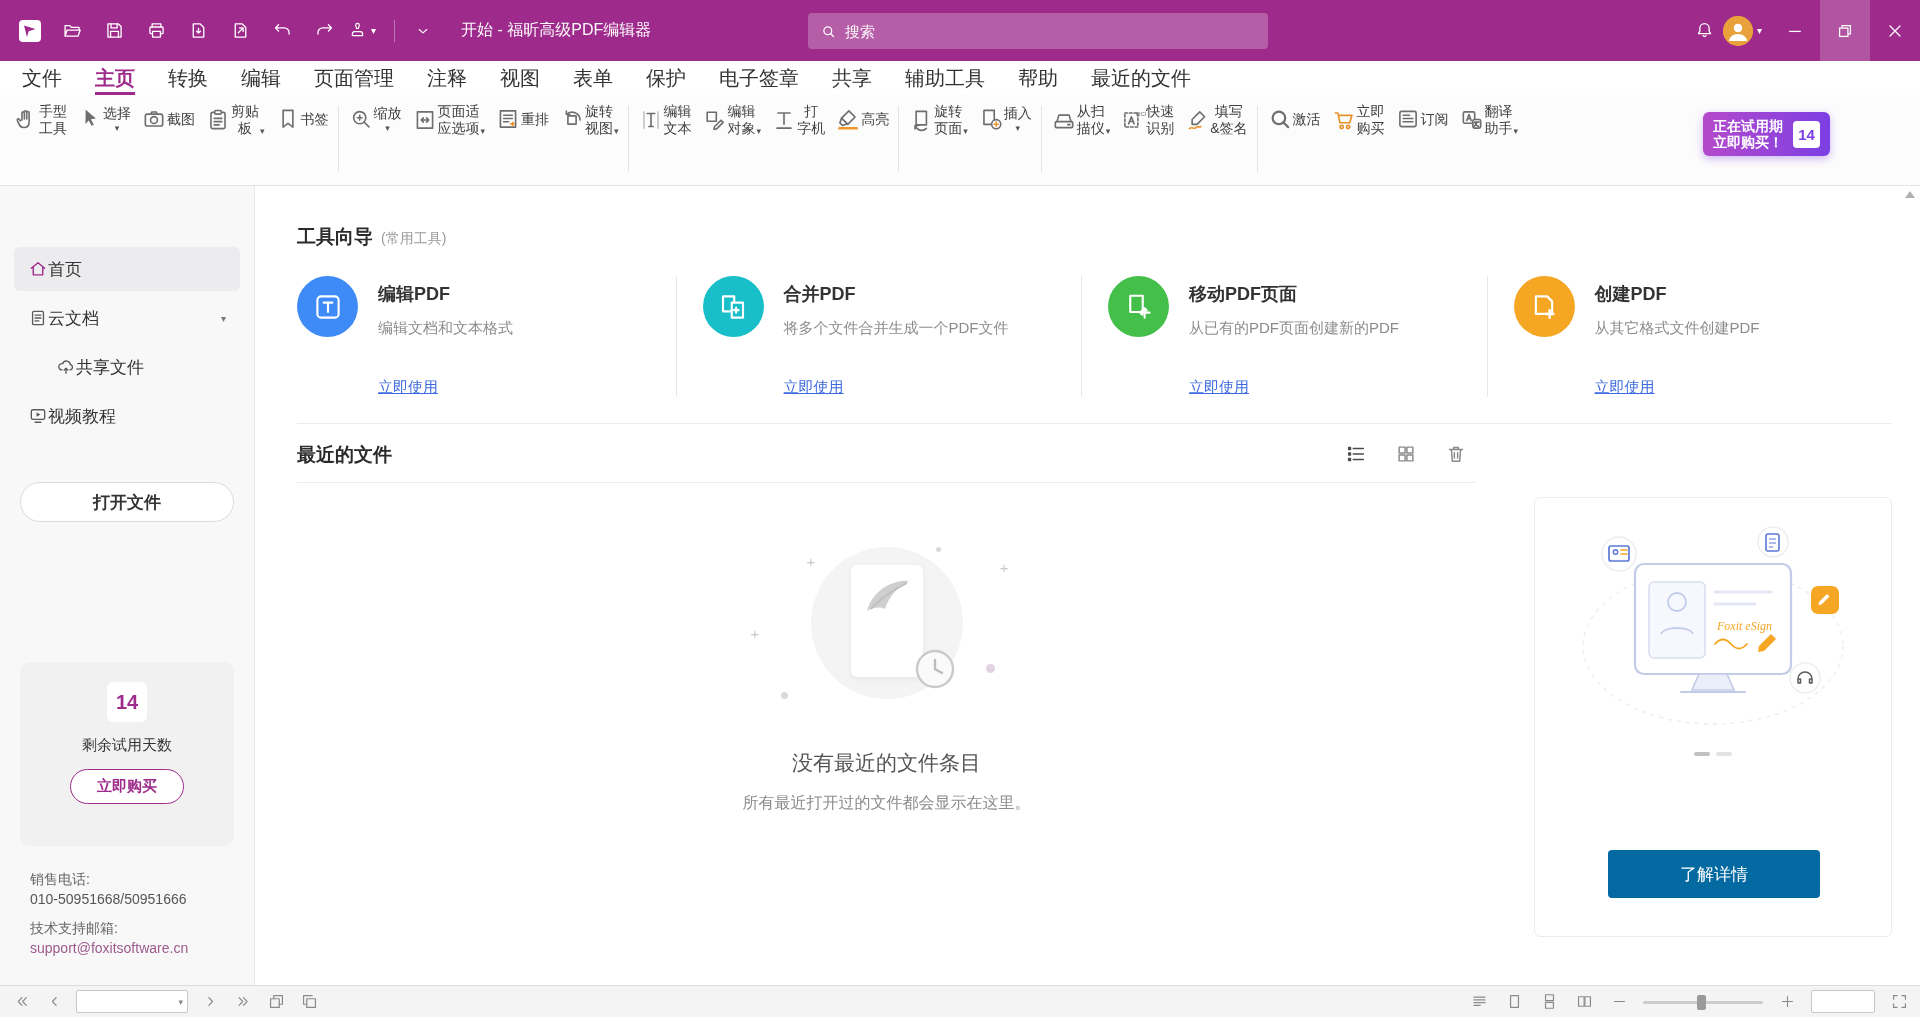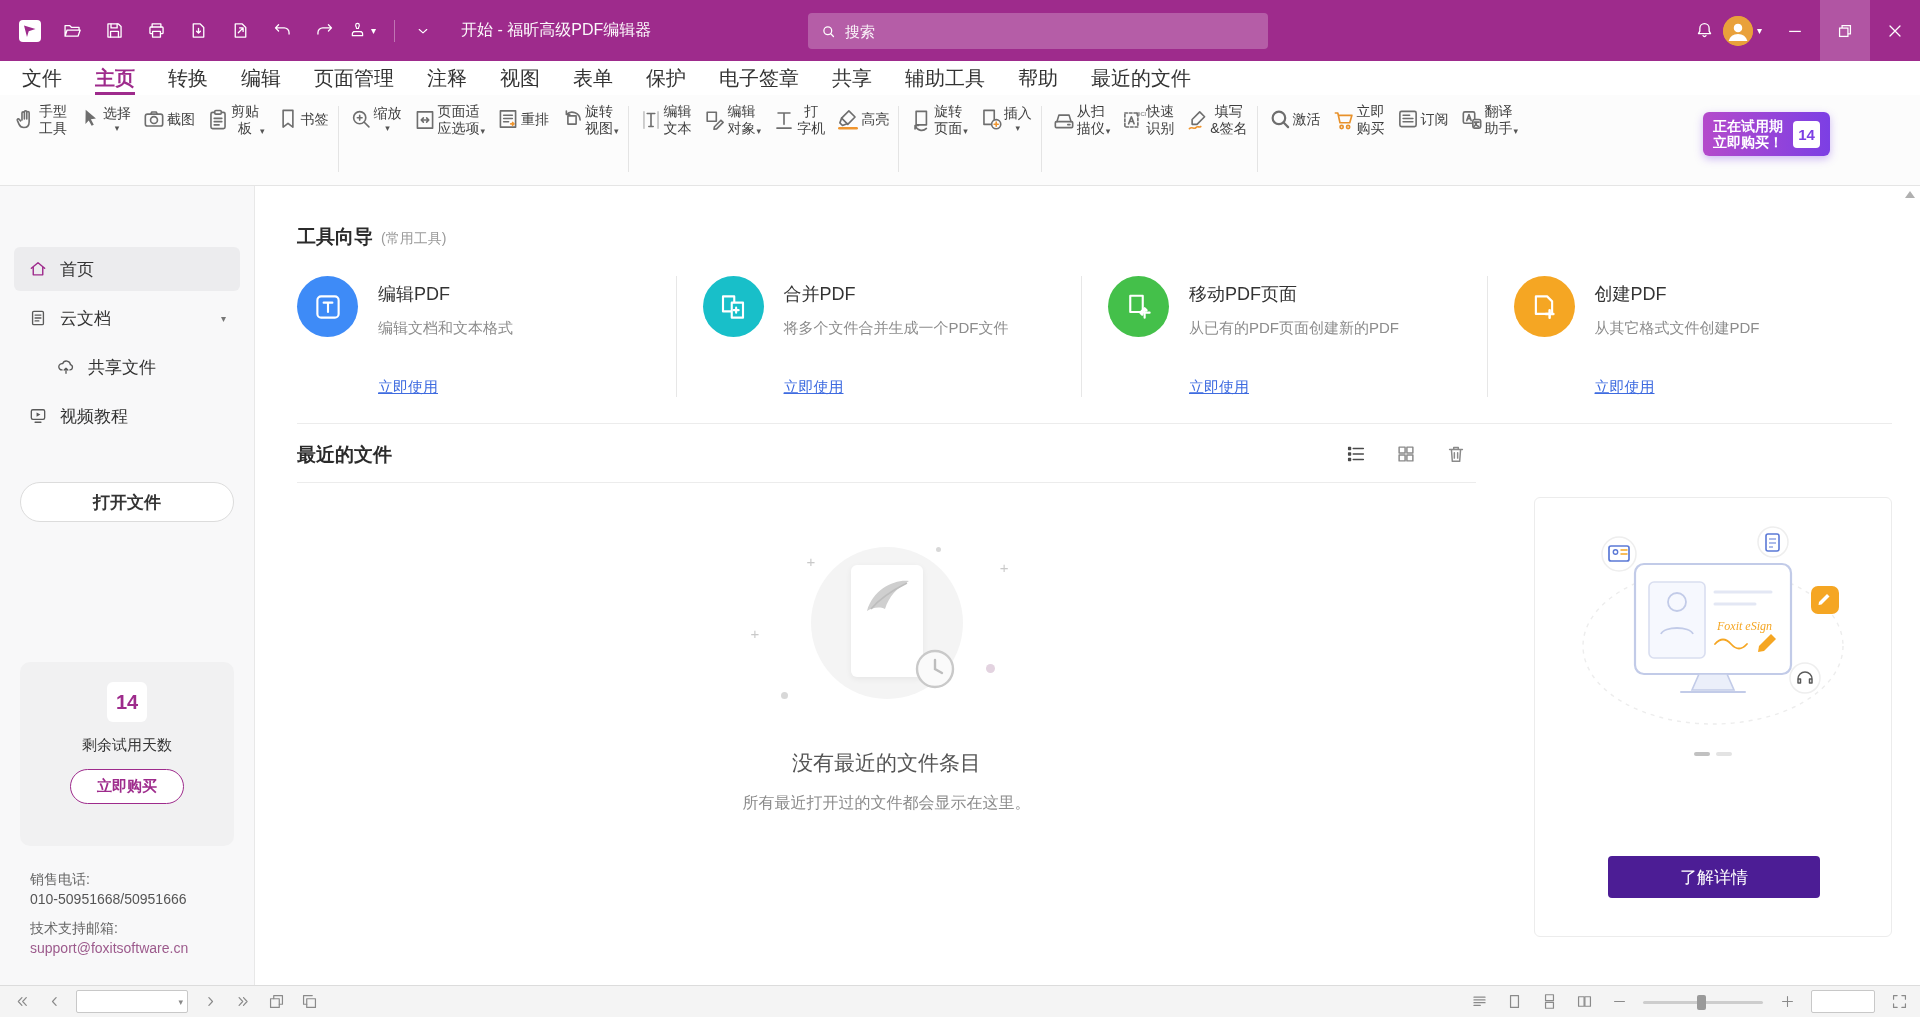--- a/index.html
+++ b/index.html
@@ -42,21 +42,21 @@
 .trial-badge{position:absolute;right:90px;top:17px;height:44px;border-radius:6px;background:linear-gradient(90deg,#B44ACB,#7C3FE4);display:flex;align-items:center;gap:10px;padding:0 10px;box-shadow:0 3px 8px rgba(124,63,228,.35)}
 .trial-badge .txt{color:#fff;font-size:14px;font-weight:bold;line-height:16px;text-align:center}
 .trial-badge .days{width:27px;height:27px;background:#fff;border-radius:4px;color:#7C3FE4;font-weight:bold;font-size:15px;display:flex;align-items:center;justify-content:center}
 
 
 .app-body{position:absolute;top:186px;left:0;right:0;bottom:32px;display:flex}
 .scroll-arrow{position:absolute;top:5px;right:5px;width:0;height:0;border-left:5px solid transparent;border-right:5px solid transparent;border-bottom:7px solid #B0B0B0}
 
 
 .sidebar{width:255px;flex:none;background:#F8F8F9;border-right:1px solid #E8E8E8;position:relative;padding-top:56px}
-.side-item{height:44px;margin:5px 14px;border-radius:6px;display:flex;align-items:center;padding:0 14px;font-size:17px;color:#333;gap:12px}
+.side-item{height:44px;margin:5px 14px;border-radius:6px;display:flex;align-items:center;padding:0 14px;font-size:17px;color:#333;}
 .side-item.active{background:#ECECEE}
 .side-item .grow{flex:1}
 .side-item.indent{padding-left:42px}
 .side-caret{font-size:10px;color:#777}
 .open-btn{margin:44px 20px 0;height:40px;border-radius:20px;border:1px solid #DCDCDC;background:#fff;display:flex;align-items:center;justify-content:center;font-size:17px;font-weight:600;color:#333}
 .trial-card{position:absolute;left:20px;right:20px;top:476px;height:184px;background:#F1F1F2;border-radius:10px;text-align:center;padding-top:20px}
 .trial-card .daysbox{width:40px;height:40px;background:#fff;border-radius:6px;margin:0 auto;color:#9E2B8C;font-weight:bold;font-size:20px;line-height:40px}
 .trial-card .tlabel{margin-top:14px;font-size:15px;color:#333}
 .trial-card .buy{display:inline-block;margin-top:14px;padding:7px 26px;border-radius:18px;border:1px solid #9E2B8C;background:#fff;color:#9E2B8C;font-weight:bold;font-size:15px}
 .contact{position:absolute;left:30px;top:683px;font-size:14px;line-height:1.45}
@@ -69,21 +69,21 @@
 .tools-head{padding-top:38px;display:flex;align-items:baseline;gap:8px}
 .tools-title{font-size:19px;font-weight:bold;color:#2B2B2B}
 .tools-sub{font-size:14px;color:#9A9A9A}
 .cards{display:flex;margin-top:26px}
 .tool-card{flex:1;padding-right:18px}
 .tool-card + .tool-card{border-left:1px solid #E7E7E7;padding-left:26px}
 .card-top{display:flex;gap:20px}
 .cicon{width:61px;height:61px;border-radius:50%;flex:none;display:flex;align-items:center;justify-content:center}
 .cicon svg{stroke:#fff;fill:none;stroke-width:1.7;stroke-linecap:round;stroke-linejoin:round}
 .c-blue{background:#3E8BF7}.c-teal{background:#18BFC9}.c-green{background:#44C04A}.c-orange{background:#F5A623}
-.card-title{font-size:18px;font-weight:normal;color:#333;padding-top:6px}
+.card-title{font-size:18px;font-weight:bold;color:#333;padding-top:6px}
 .card-desc{margin-top:13px;font-size:15px;color:#8C8C8C}
 .card-link{display:inline-block;margin:40px 0 0 81px;font-size:15px;color:#3E6BE0;text-decoration:underline}
 .tools-divider{margin-top:26px;border-bottom:1px solid #ECECEC}
 
 .recent-row{display:flex}
 .recent-col{flex:1;padding-top:18px;min-width:0}
 .recent-head{display:flex;align-items:flex-start}
 .recent-title{font-size:19px;font-weight:bold;color:#2B2B2B}
 .recent-icons{margin-left:auto;display:flex;gap:26px;padding-right:8px}
 .ricon-sm{width:24px;height:24px;display:flex;align-items:center;justify-content:center}
@@ -97,21 +97,21 @@
 .spark{position:absolute;color:#C9C9C9;font-size:15px}
 .dotp{position:absolute;border-radius:50%;background:#D8D8D8}
 .empty-title{margin-top:22px;font-size:21px;color:#555}
 .empty-desc{margin-top:16px;font-size:16px;color:#8C8C8C}
 
 .promo{width:358px;flex:none;margin-left:58px;margin-top:73px;height:440px;border:1px solid #ECECEC;border-radius:6px;background:#fff;display:flex;flex-direction:column;align-items:center;padding-top:28px;position:relative}
 .promo-text{margin-top:14px;font-size:18px;line-height:30px;color:#595959;text-align:center;white-space:pre-line}
 .promo-dots{margin-top:14px;display:flex;gap:6px}
 .pdot{width:16px;height:4px;border-radius:2px;background:#E3E3E3}
 .pdot.on{background:#C1C1C1}
-.promo-btn{position:absolute;bottom:38px;left:73px;width:212px;height:42px;background:#4c1d95;border-radius:4px;color:#fff;font-size:17px;display:flex;align-items:center;justify-content:center}
+.promo-btn{position:absolute;bottom:38px;left:73px;width:212px;height:48px;background:#0369a1;border-radius:4px;color:#fff;font-size:17px;display:flex;align-items:center;justify-content:center}
 
 
 .statusbar{position:absolute;bottom:0;left:0;width:100%;height:32px;background:#F4F4F4;border-top:1px solid #DCDCDC;display:flex;align-items:center;padding:0 10px;gap:11px}
 .sb-icon{width:22px;height:22px;display:flex;align-items:center;justify-content:center}
 .sb-icon svg{stroke:#8A8A8A;fill:none;stroke-width:1.5;stroke-linecap:round;stroke-linejoin:round}
 .page-box{width:112px;height:23px;background:#fff;border:1px solid #C8C8C8;border-radius:2px;position:relative;display:flex;align-items:center}
 .page-box input{flex:1;border:none;outline:none;font-size:13px;padding:0 16px 0 6px;font-family:inherit;background:transparent}
 .page-box .pcaret{position:absolute;right:4px;font-size:9px;color:#888}
 .page-box .pcaret::after{content:"▾"}
 .sb-right{margin-left:auto;display:flex;align-items:center;gap:13px}

